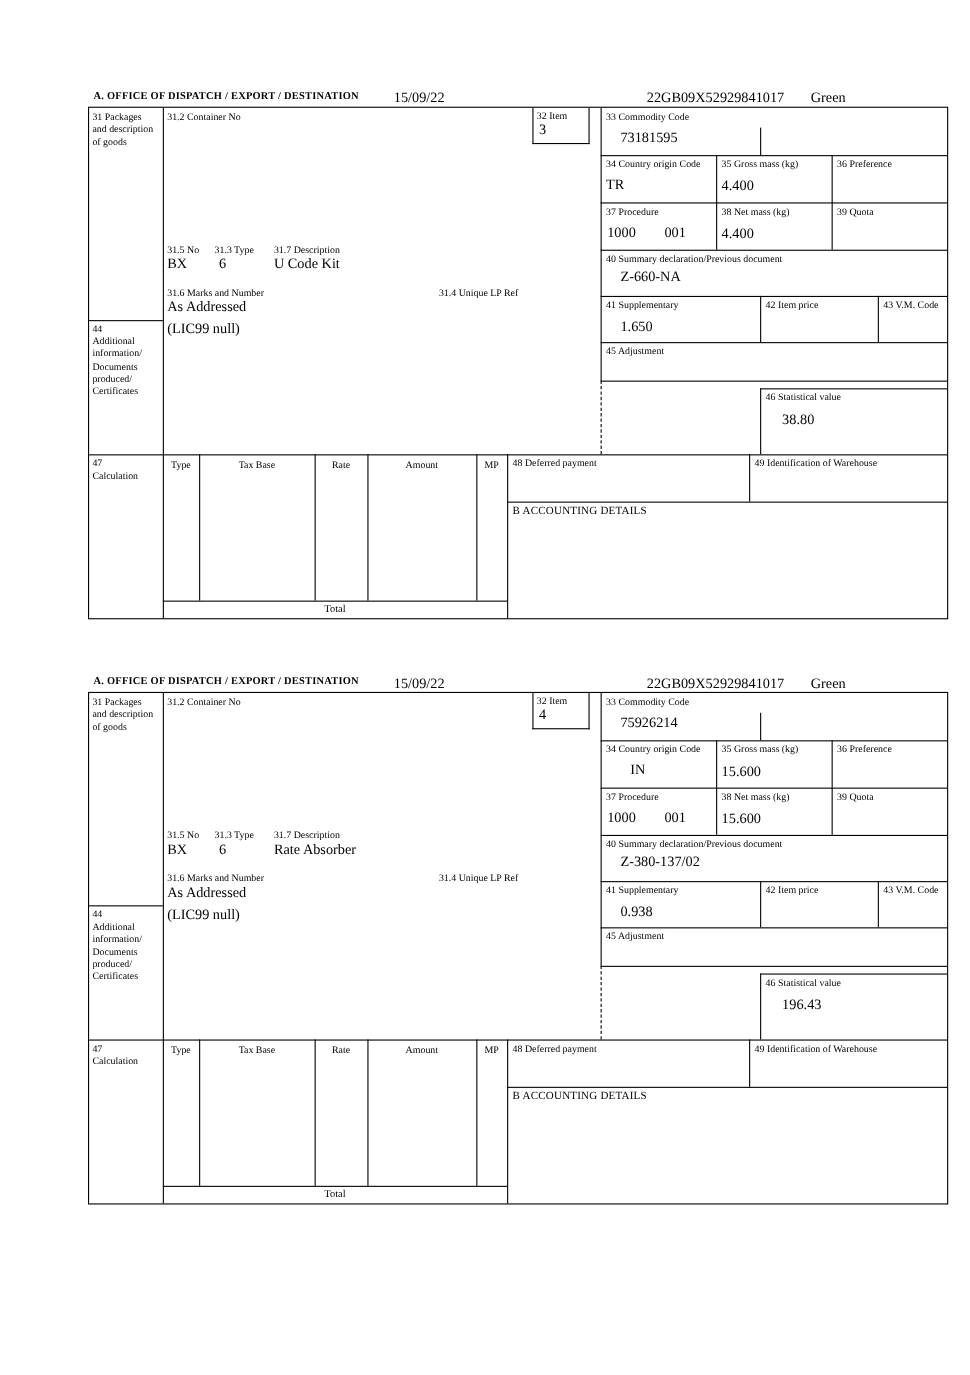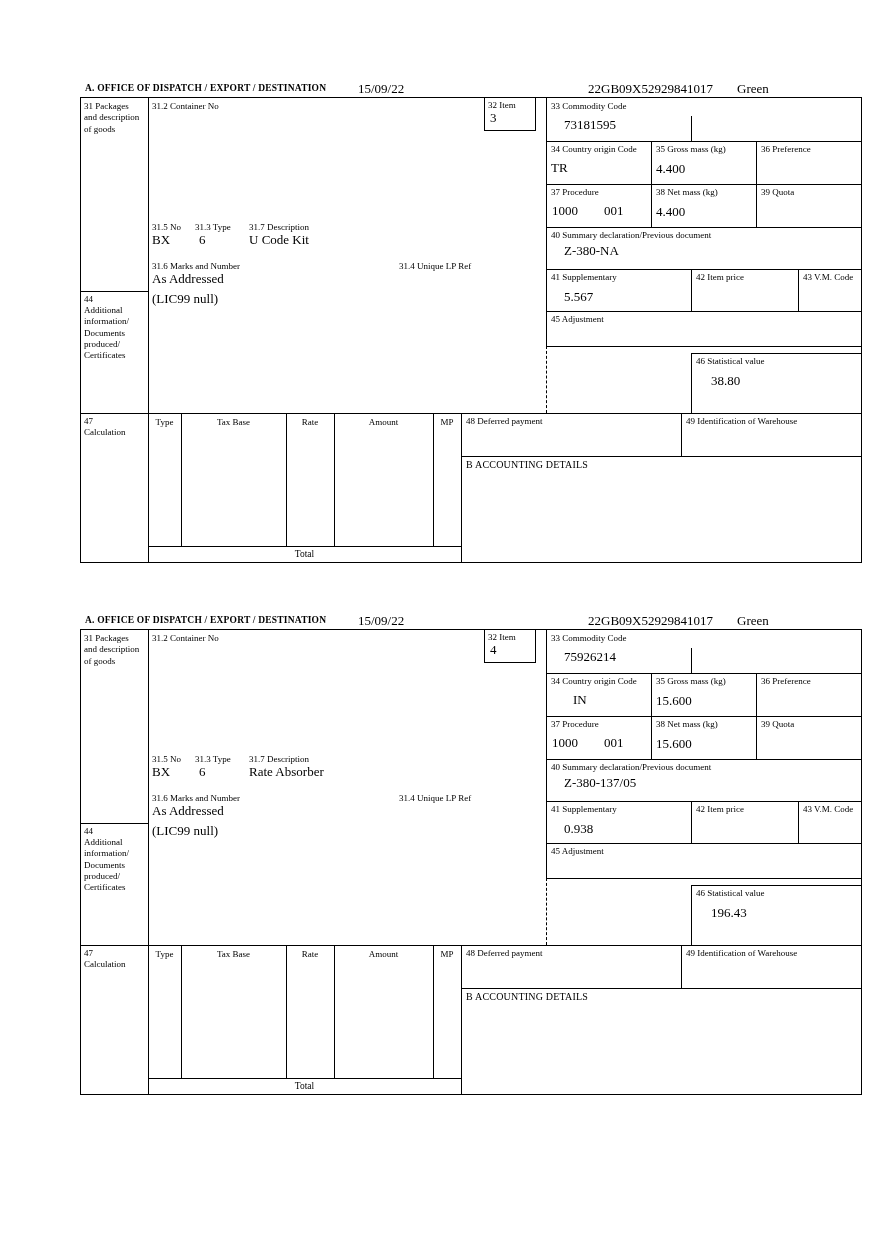--- a/index.html
+++ b/index.html
@@ -93,23 +93,23 @@
     <span class="lbl" style="left:575px;top:46px">35 Gross mass (kg)</span>
     <span class="val" style="left:575px;top:64px">4.400</span>
     <span class="lbl" style="left:680px;top:46px">36 Preference</span>
     <span class="lbl" style="left:470px;top:89px">37 Procedure</span>
     <span class="val" style="left:471px;top:106px">1000</span>
     <span class="val" style="left:523px;top:106px">001</span>
     <span class="lbl" style="left:575px;top:89px">38 Net mass (kg)</span>
     <span class="val" style="left:575px;top:107px">4.400</span>
     <span class="lbl" style="left:680px;top:89px">39 Quota</span>
     <span class="lbl" style="left:470px;top:132px">40 Summary declaration/Previous document</span>
-    <span class="val" style="left:483px;top:146px">Z-380-NA</span>
+    <span class="val" style="left:483px;top:146px">Z-660-NA</span>
     <span class="lbl" style="left:470px;top:174px">41 Supplementary</span>
-    <span class="val" style="left:483px;top:192px">5.567</span>
+    <span class="val" style="left:483px;top:192px">1.650</span>
     <span class="lbl" style="left:615px;top:174px">42 Item price</span>
     <span class="lbl" style="left:722px;top:174px">43 V.M. Code</span>
     <span class="lbl" style="left:470px;top:216px">45 Adjustment</span>
     <span class="lbl" style="left:615px;top:258px">46 Statistical value</span>
     <span class="val" style="left:630px;top:276px">38.80</span>
 
     <span class="lbl ctr" style="left:67px;top:319px;width:33px">Type</span>
     <span class="lbl ctr" style="left:100px;top:319px;width:105px">Tax Base</span>
     <span class="lbl ctr" style="left:205px;top:319px;width:48px">Rate</span>
     <span class="lbl ctr" style="left:253px;top:319px;width:99px">Amount</span>
@@ -187,21 +187,21 @@
     <span class="lbl" style="left:575px;top:46px">35 Gross mass (kg)</span>
     <span class="val" style="left:575px;top:64px">15.600</span>
     <span class="lbl" style="left:680px;top:46px">36 Preference</span>
     <span class="lbl" style="left:470px;top:89px">37 Procedure</span>
     <span class="val" style="left:471px;top:106px">1000</span>
     <span class="val" style="left:523px;top:106px">001</span>
     <span class="lbl" style="left:575px;top:89px">38 Net mass (kg)</span>
     <span class="val" style="left:575px;top:107px">15.600</span>
     <span class="lbl" style="left:680px;top:89px">39 Quota</span>
     <span class="lbl" style="left:470px;top:132px">40 Summary declaration/Previous document</span>
-    <span class="val" style="left:483px;top:146px">Z-380-137/05</span>
+    <span class="val" style="left:483px;top:146px">Z-380-137/02</span>
     <span class="lbl" style="left:470px;top:174px">41 Supplementary</span>
     <span class="val" style="left:483px;top:192px">0.938</span>
     <span class="lbl" style="left:615px;top:174px">42 Item price</span>
     <span class="lbl" style="left:722px;top:174px">43 V.M. Code</span>
     <span class="lbl" style="left:470px;top:216px">45 Adjustment</span>
     <span class="lbl" style="left:615px;top:258px">46 Statistical value</span>
     <span class="val" style="left:630px;top:276px">196.43</span>
 
     <span class="lbl ctr" style="left:67px;top:319px;width:33px">Type</span>
     <span class="lbl ctr" style="left:100px;top:319px;width:105px">Tax Base</span>

